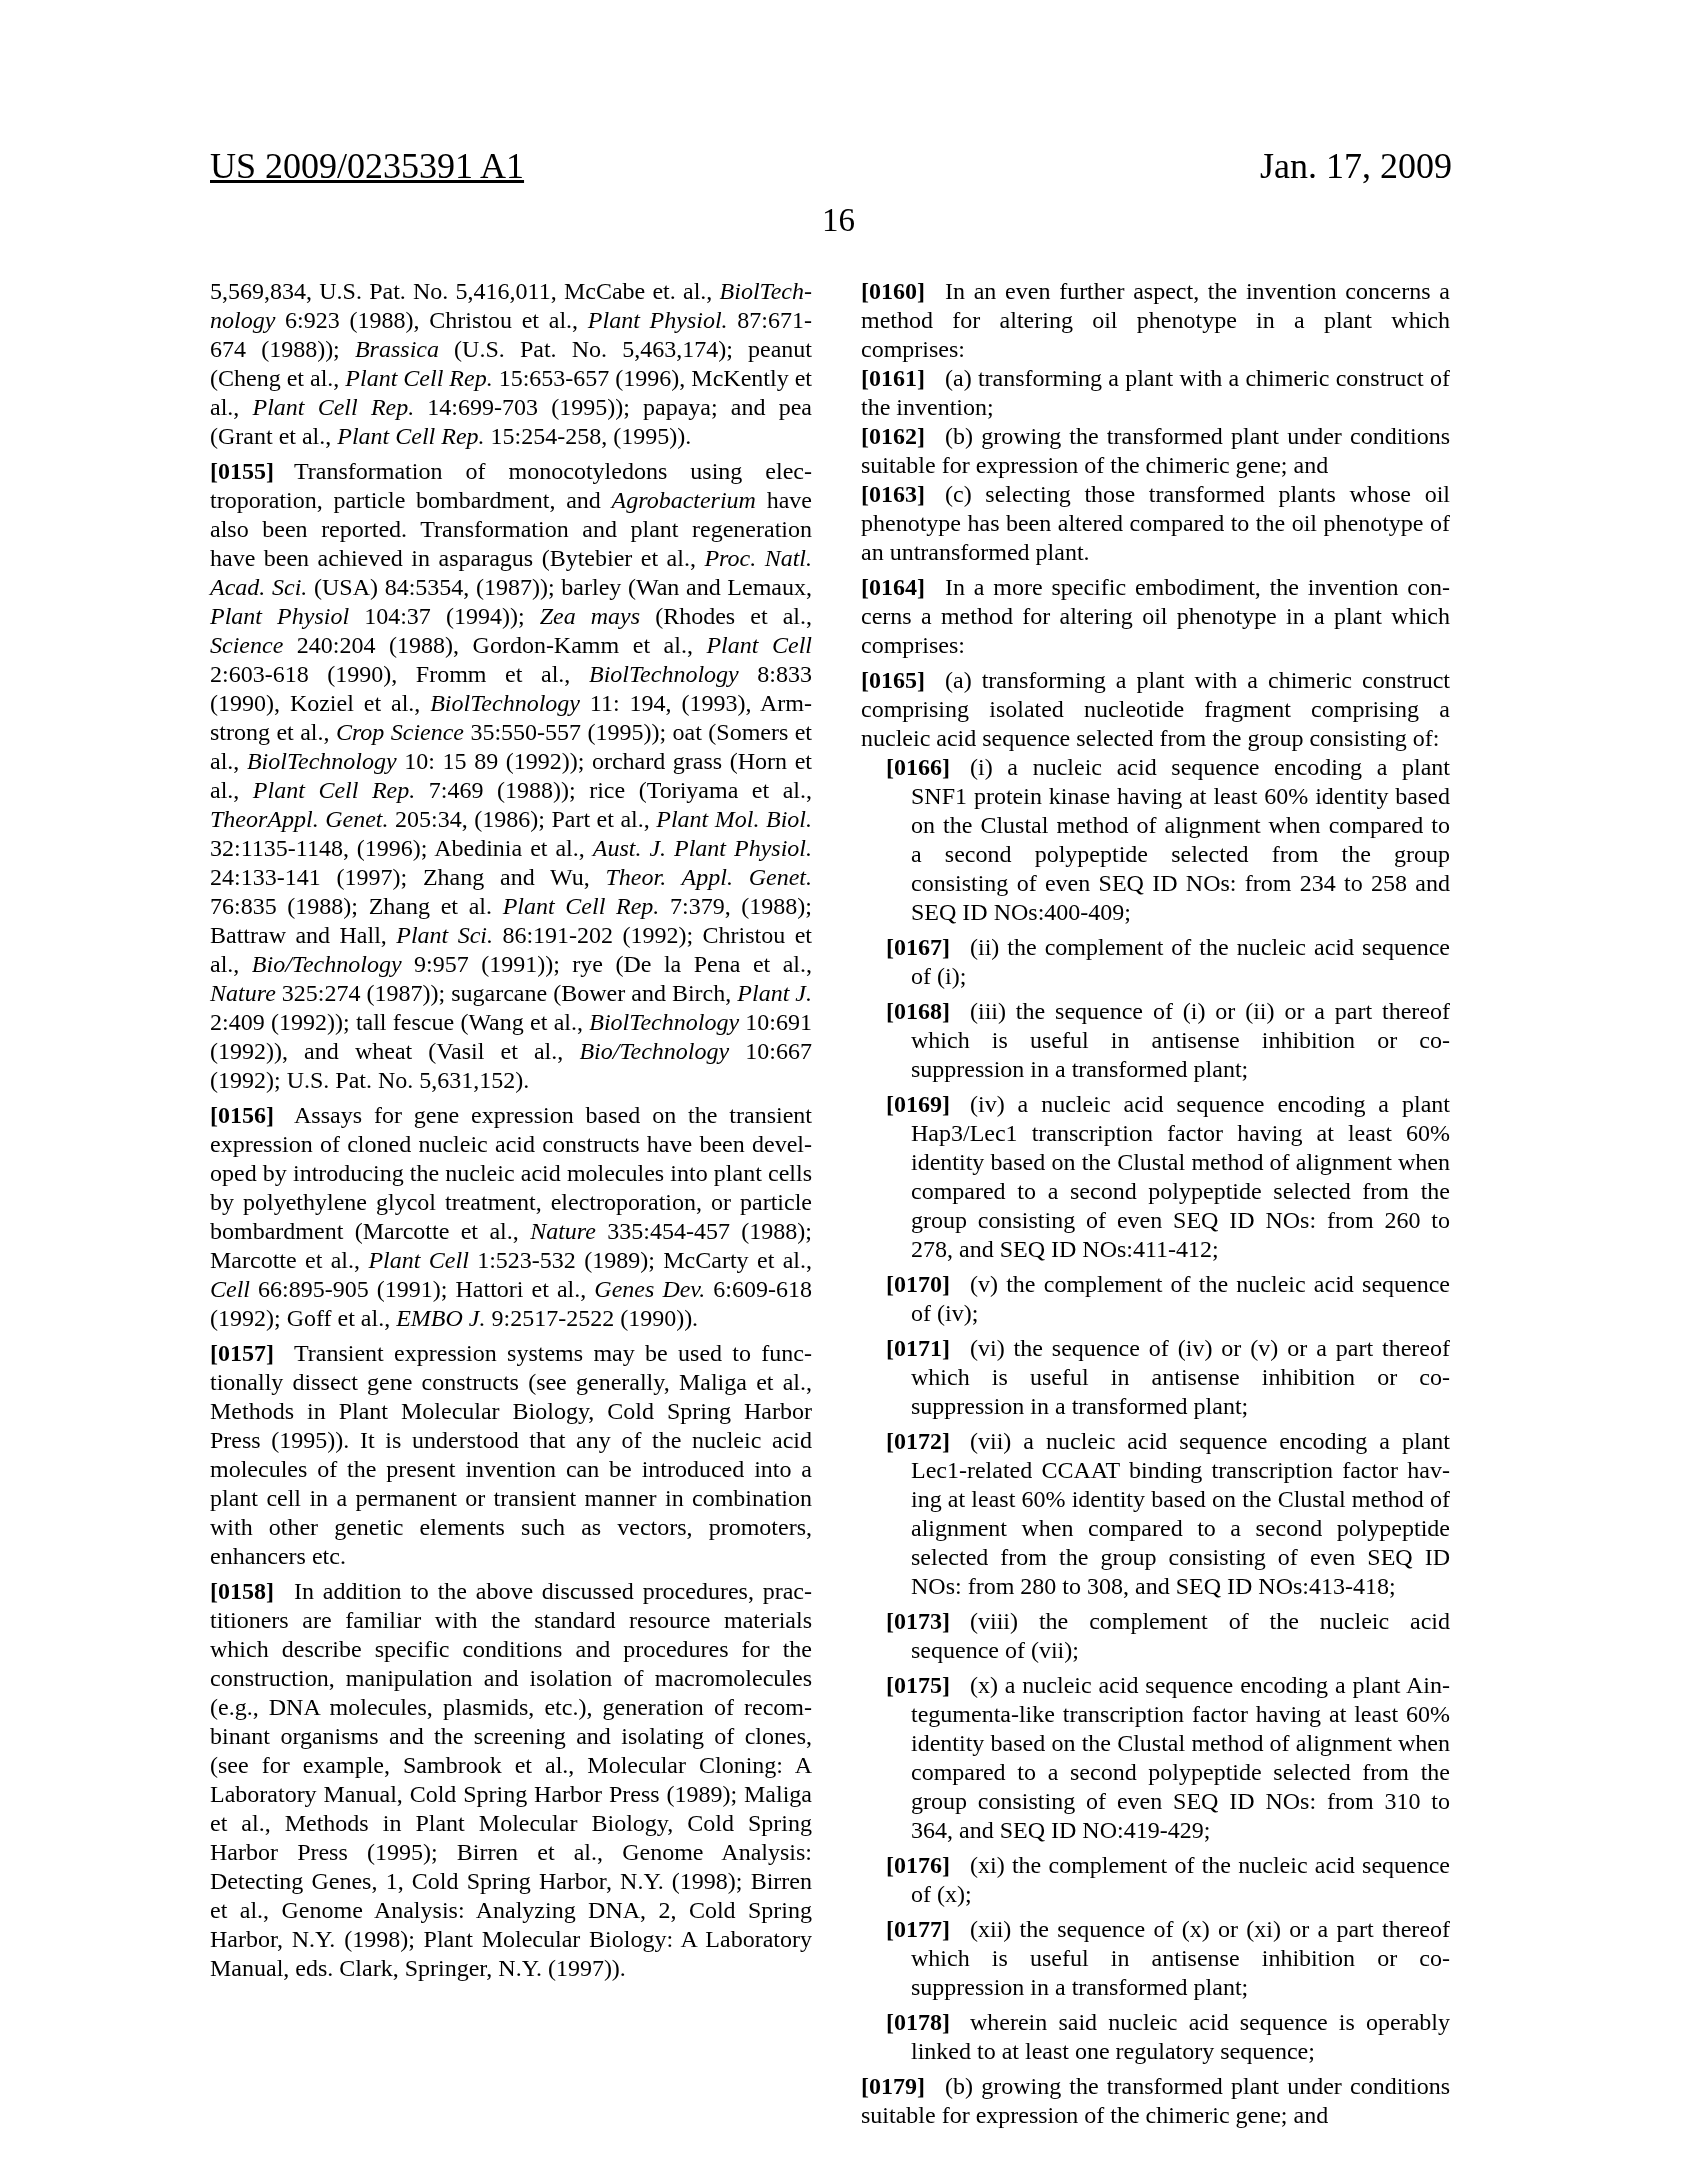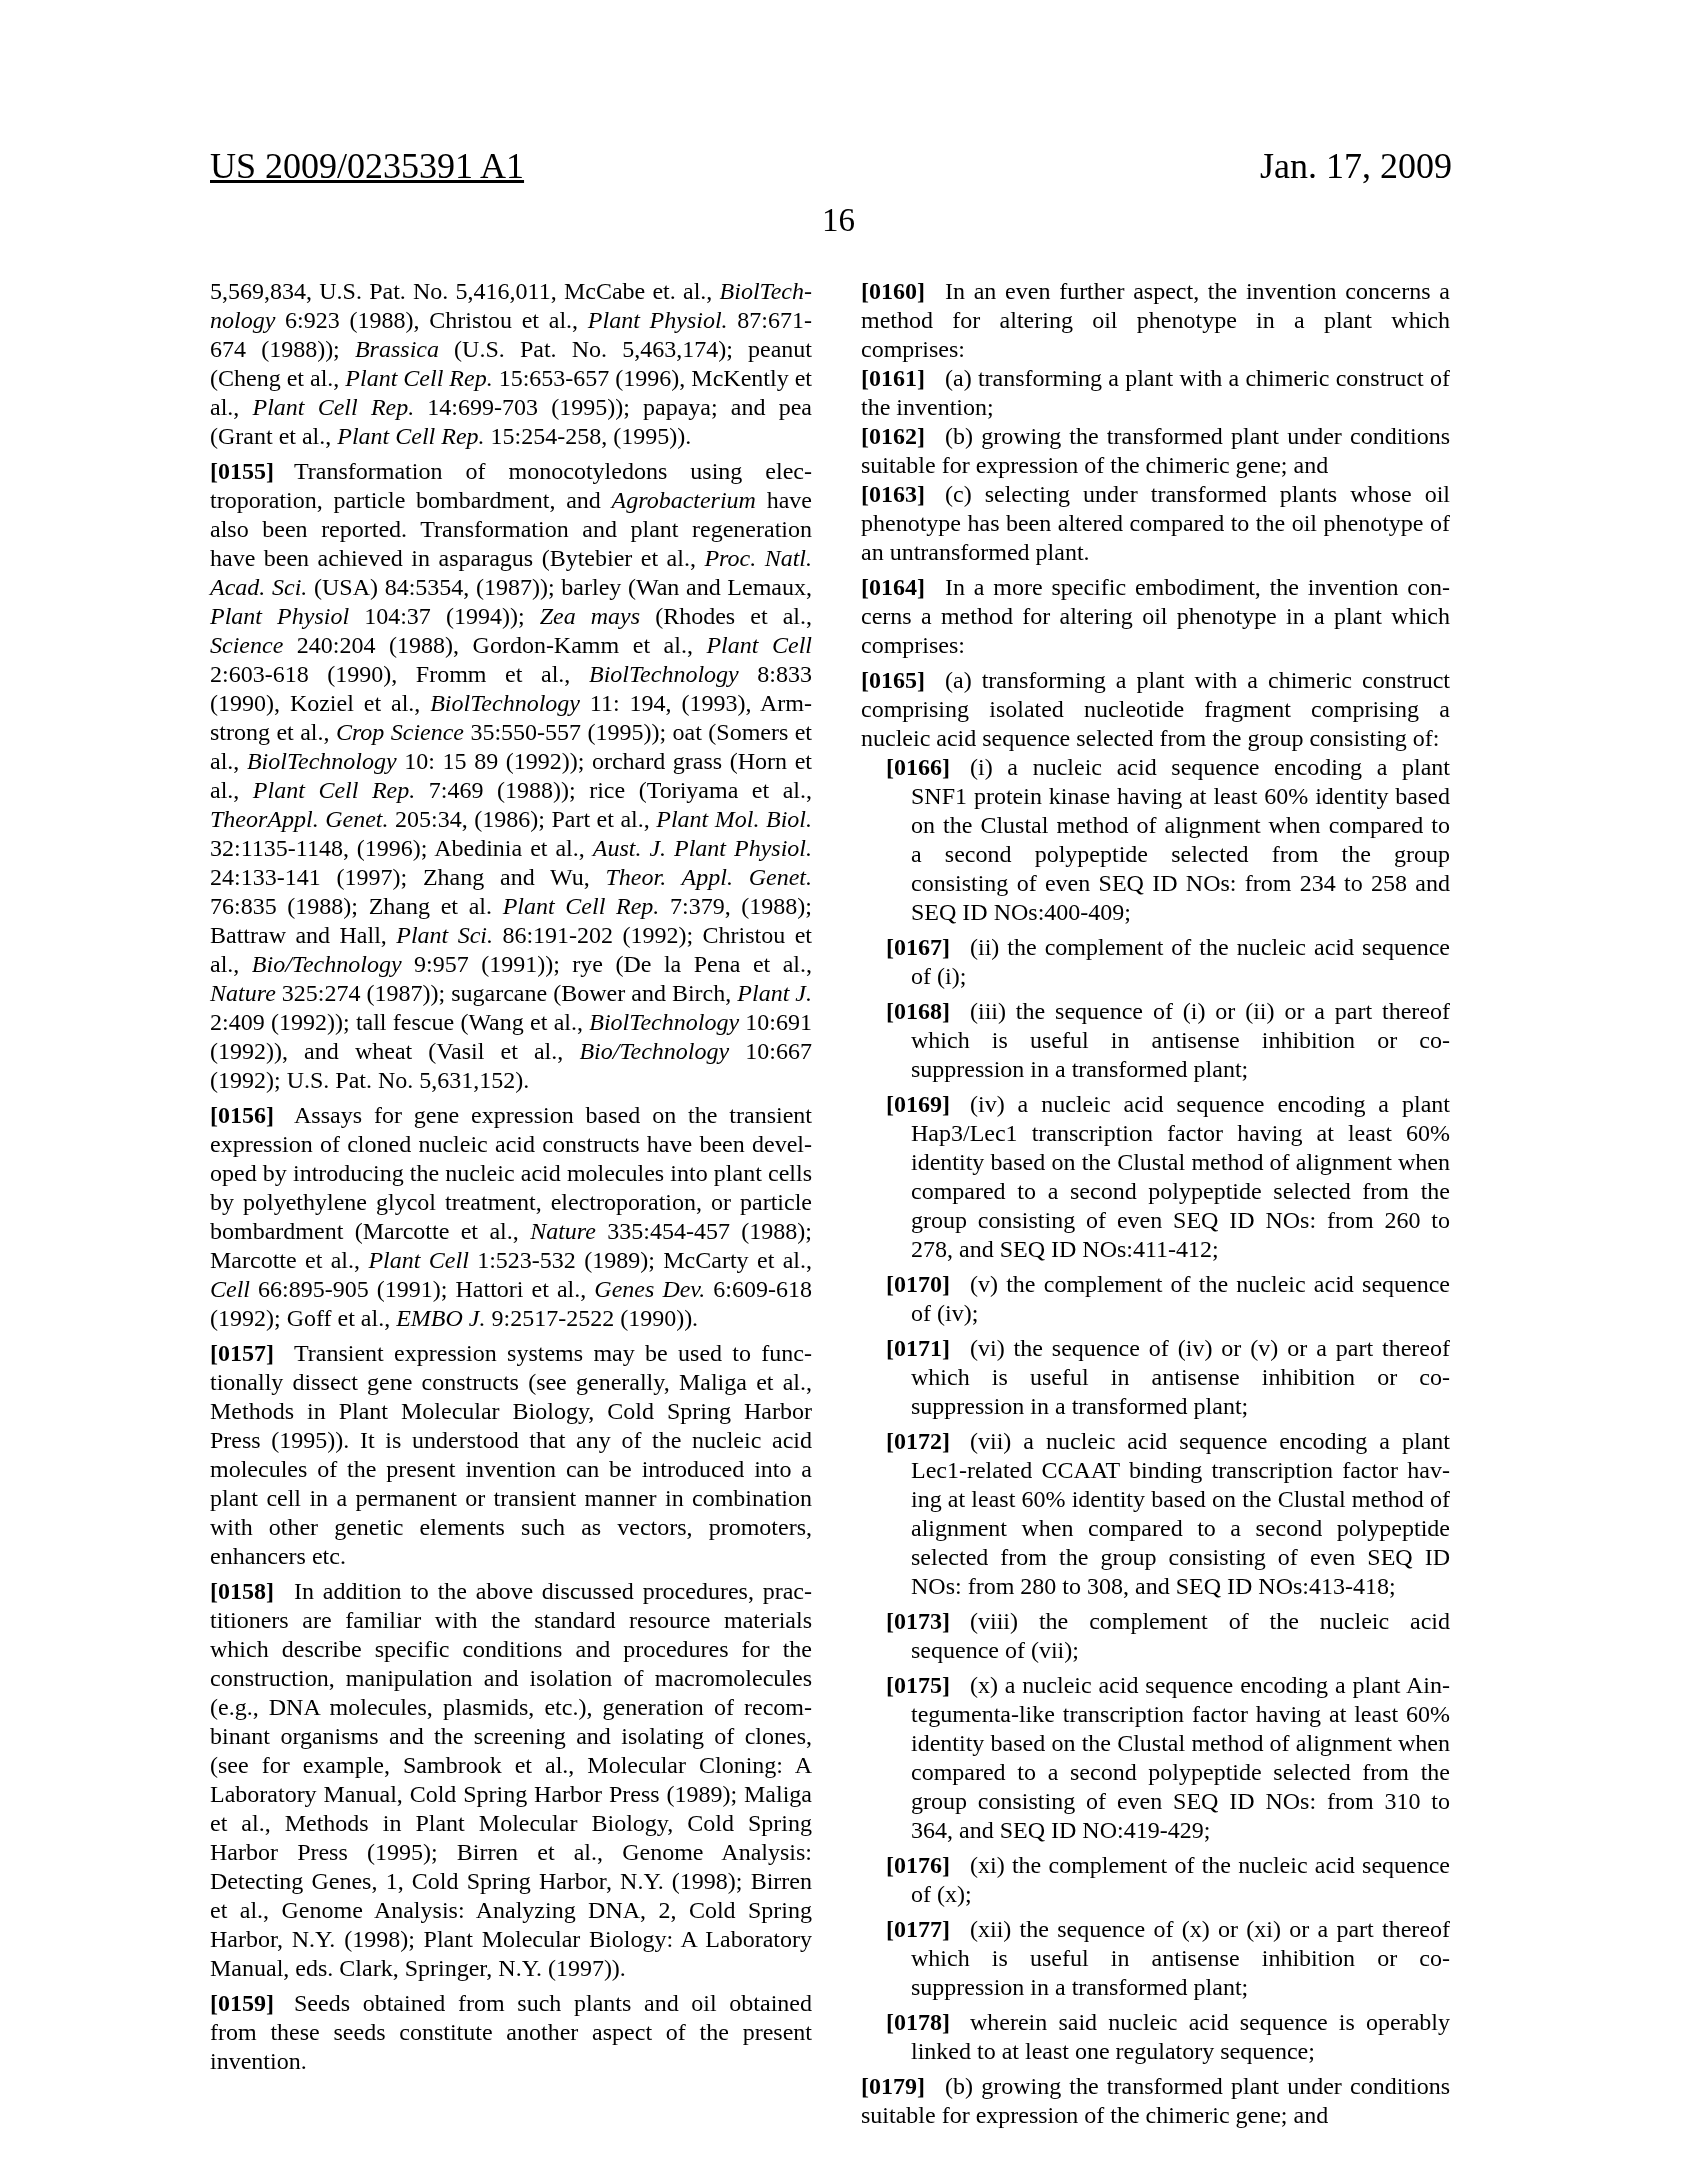--- a/index.html
+++ b/index.html
@@ -25,27 +25,26 @@
   <div class="hdr" id="pubno">US 2009/0235391 A1</div>
   <div class="hdr" id="pubdate">Jan. 17, 2009</div>
   <div class="hdr" id="pageno">16</div>
 
   <div class="col" id="col-left">
       <p class="para"><span>5,569,834, U.S. Pat. No. 5,416,011, McCabe et. al., </span><i>BiolTech-nology</i><span> 6:923 (1988), Christou et al., </span><i>Plant Physiol.</i><span> 87:671-674 (1988)); </span><i>Brassica</i><span> (U.S. Pat. No. 5,463,174); peanut (Cheng et al., </span><i>Plant Cell Rep.</i><span> 15:653-657 (1996), McKently et al., </span><i>Plant Cell Rep.</i><span> 14:699-703 (1995)); papaya; and pea (Grant et al., </span><i>Plant Cell Rep.</i><span> 15:254-258, (1995)).</span></p>
       <p class="para"><span class="num">[0155]</span><span>Transformation of monocotyledons using elec-troporation, particle bombardment, and </span><i>Agrobacterium</i><span> have also been reported. Transformation and plant regeneration have been achieved in asparagus (Bytebier et al., </span><i>Proc. Natl. Acad. Sci.</i><span> (USA) 84:5354, (1987)); barley (Wan and Lemaux, </span><i>Plant Physiol</i><span> 104:37 (1994)); </span><i>Zea mays</i><span> (Rhodes et al., </span><i>Science</i><span> 240:204 (1988), Gordon-Kamm et al., </span><i>Plant Cell</i><span> 2:603-618 (1990), Fromm et al., </span><i>BiolTechnology</i><span> 8:833 (1990), Koziel et al., </span><i>BiolTechnology</i><span> 11: 194, (1993), Arm-strong et al., </span><i>Crop Science</i><span> 35:550-557 (1995)); oat (Somers et al., </span><i>BiolTechnology</i><span> 10: 15 89 (1992)); orchard grass (Horn et al., </span><i>Plant Cell Rep.</i><span> 7:469 (1988)); rice (Toriyama et al., </span><i>TheorAppl. Genet.</i><span> 205:34, (1986); Part et al., </span><i>Plant Mol. Biol.</i><span> 32:1135-1148, (1996); Abedinia et al., </span><i>Aust. J. Plant Physiol.</i><span> 24:133-141 (1997); Zhang and Wu, </span><i>Theor. Appl. Genet.</i><span> 76:835 (1988); Zhang et al. </span><i>Plant Cell Rep.</i><span> 7:379, (1988); Battraw and Hall, </span><i>Plant Sci.</i><span> 86:191-202 (1992); Christou et al., </span><i>Bio/Technology</i><span> 9:957 (1991)); rye (De la Pena et al., </span><i>Nature</i><span> 325:274 (1987)); sugarcane (Bower and Birch, </span><i>Plant J.</i><span> 2:409 (1992)); tall fescue (Wang et al., </span><i>BiolTechnology</i><span> 10:691 (1992)), and wheat (Vasil et al., </span><i>Bio/Technology</i><span> 10:667 (1992); U.S. Pat. No. 5,631,152).</span></p>
       <p class="para"><span class="num">[0156]</span><span>Assays for gene expression based on the transient expression of cloned nucleic acid constructs have been devel-oped by introducing the nucleic acid molecules into plant cells by polyethylene glycol treatment, electroporation, or particle bombardment (Marcotte et al., </span><i>Nature</i><span> 335:454-457 (1988); Marcotte et al., </span><i>Plant Cell</i><span> 1:523-532 (1989); McCarty et al., </span><i>Cell</i><span> 66:895-905 (1991); Hattori et al., </span><i>Genes Dev.</i><span> 6:609-618 (1992); Goff et al., </span><i>EMBO J.</i><span> 9:2517-2522 (1990)).</span></p>
       <p class="para"><span class="num">[0157]</span><span>Transient expression systems may be used to func-tionally dissect gene constructs (see generally, Maliga et al., Methods in Plant Molecular Biology, Cold Spring Harbor Press (1995)). It is understood that any of the nucleic acid molecules of the present invention can be introduced into a plant cell in a permanent or transient manner in combination with other genetic elements such as vectors, promoters, enhancers etc.</span></p>
       <p class="para"><span class="num">[0158]</span><span>In addition to the above discussed procedures, prac-titioners are familiar with the standard resource materials which describe specific conditions and procedures for the construction, manipulation and isolation of macromolecules (e.g., DNA molecules, plasmids, etc.), generation of recom-binant organisms and the screening and isolating of clones, (see for example, Sambrook et al., Molecular Cloning: A Laboratory Manual, Cold Spring Harbor Press (1989); Maliga et al., Methods in Plant Molecular Biology, Cold Spring Harbor Press (1995); Birren et al., Genome Analysis: Detecting Genes, 1, Cold Spring Harbor, N.Y. (1998); Birren et al., Genome Analysis: Analyzing DNA, 2, Cold Spring Harbor, N.Y. (1998); Plant Molecular Biology: A Laboratory Manual, eds. Clark, Springer, N.Y. (1997)).</span></p>
-      <p class="para"><span class="num">[0159]</span><span>Seeds obtained from such plants and oil obtained from these seeds constitute another aspect of the present invention.</span></p>
     </div>
   <div class="col" id="col-right">
       <p class="para tight"><span class="num">[0160]</span><span>In an even further aspect, the invention concerns a method for altering oil phenotype in a plant which comprises:</span></p>
       <p class="para tight"><span class="num">[0161]</span><span>(a) transforming a plant with a chimeric construct of the invention;</span></p>
       <p class="para tight"><span class="num">[0162]</span><span>(b) growing the transformed plant under conditions suitable for expression of the chimeric gene; and</span></p>
-      <p class="para"><span class="num">[0163]</span><span>(c) selecting under transformed plants whose oil phenotype has been altered compared to the oil phenotype of an untransformed plant.</span></p>
+      <p class="para"><span class="num">[0163]</span><span>(c) selecting those transformed plants whose oil phenotype has been altered compared to the oil phenotype of an untransformed plant.</span></p>
       <p class="para"><span class="num">[0164]</span><span>In a more specific embodiment, the invention con-cerns a method for altering oil phenotype in a plant which comprises:</span></p>
       <p class="para tight"><span class="num">[0165]</span><span>(a) transforming a plant with a chimeric construct comprising isolated nucleotide fragment comprising a nucleic acid sequence selected from the group consisting of:</span></p>
       <p class="para sub"><span class="num">[0166]</span><span>(i) a nucleic acid sequence encoding a plant SNF1 protein kinase having at least 60% identity based on the Clustal method of alignment when compared to a second polypeptide selected from the group consisting of even SEQ ID NOs: from 234 to 258 and SEQ ID NOs:400-409;</span></p>
       <p class="para sub"><span class="num">[0167]</span><span>(ii) the complement of the nucleic acid sequence of (i);</span></p>
       <p class="para sub"><span class="num">[0168]</span><span>(iii) the sequence of (i) or (ii) or a part thereof which is useful in antisense inhibition or co-suppression in a transformed plant;</span></p>
       <p class="para sub"><span class="num">[0169]</span><span>(iv) a nucleic acid sequence encoding a plant Hap3/Lec1 transcription factor having at least 60% identity based on the Clustal method of alignment when compared to a second polypeptide selected from the group consisting of even SEQ ID NOs: from 260 to 278, and SEQ ID NOs:411-412;</span></p>
       <p class="para sub"><span class="num">[0170]</span><span>(v) the complement of the nucleic acid sequence of (iv);</span></p>
       <p class="para sub"><span class="num">[0171]</span><span>(vi) the sequence of (iv) or (v) or a part thereof which is useful in antisense inhibition or co-suppression in a transformed plant;</span></p>
       <p class="para sub"><span class="num">[0172]</span><span>(vii) a nucleic acid sequence encoding a plant Lec1-related CCAAT binding transcription factor hav-ing at least 60% identity based on the Clustal method of alignment when compared to a second polypeptide selected from the group consisting of even SEQ ID NOs: from 280 to 308, and SEQ ID NOs:413-418;</span></p>
       <p class="para sub"><span class="num">[0173]</span><span>(viii) the complement of the nucleic acid sequence of (vii);</span></p>

